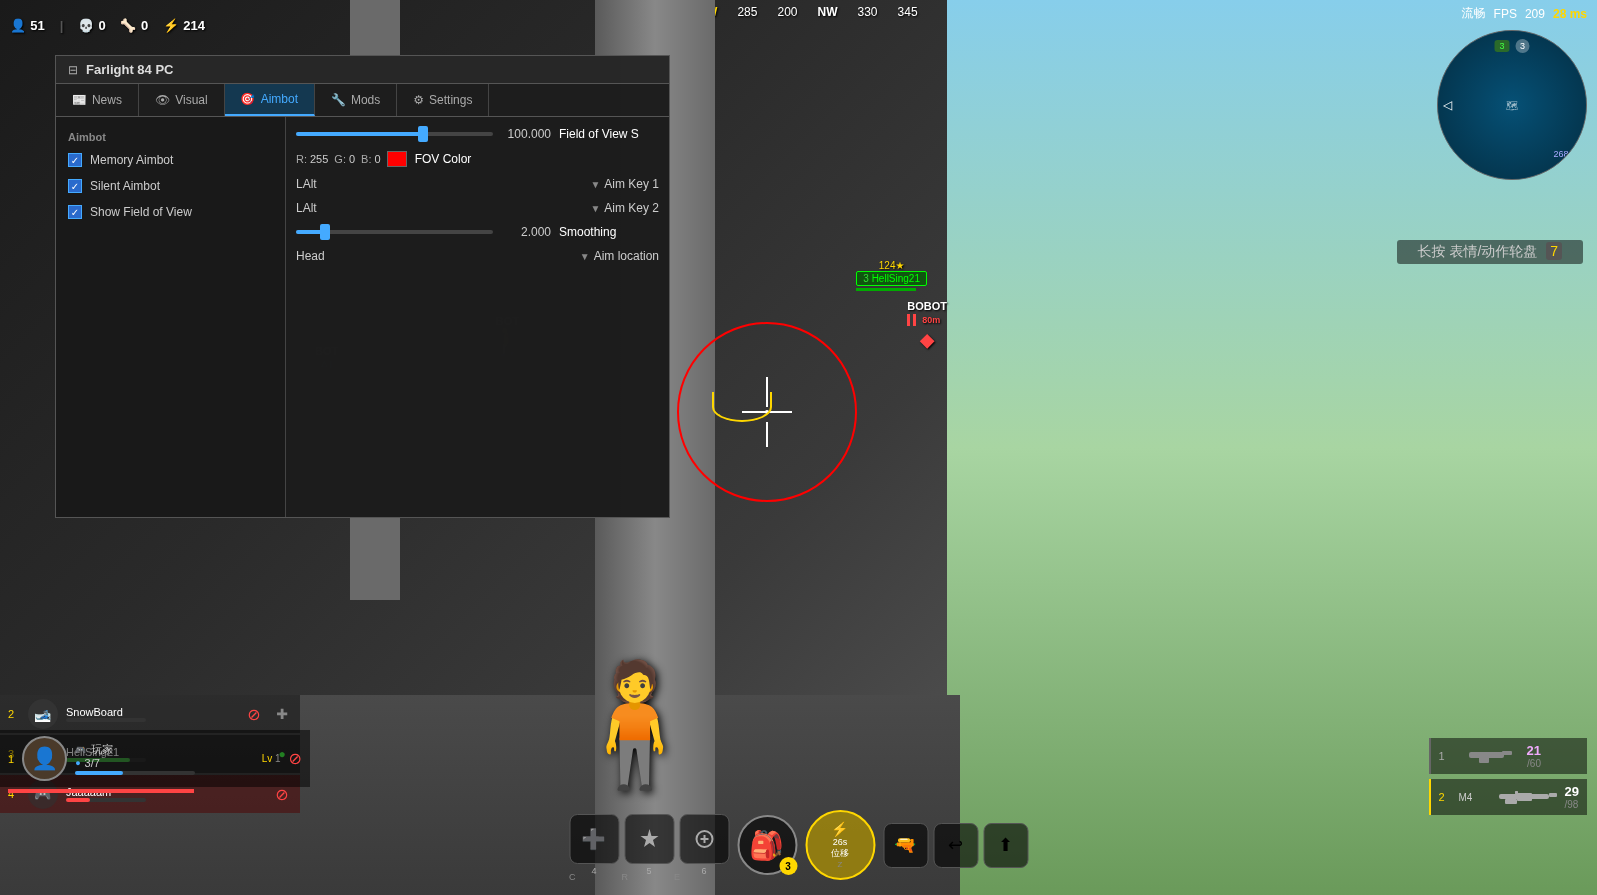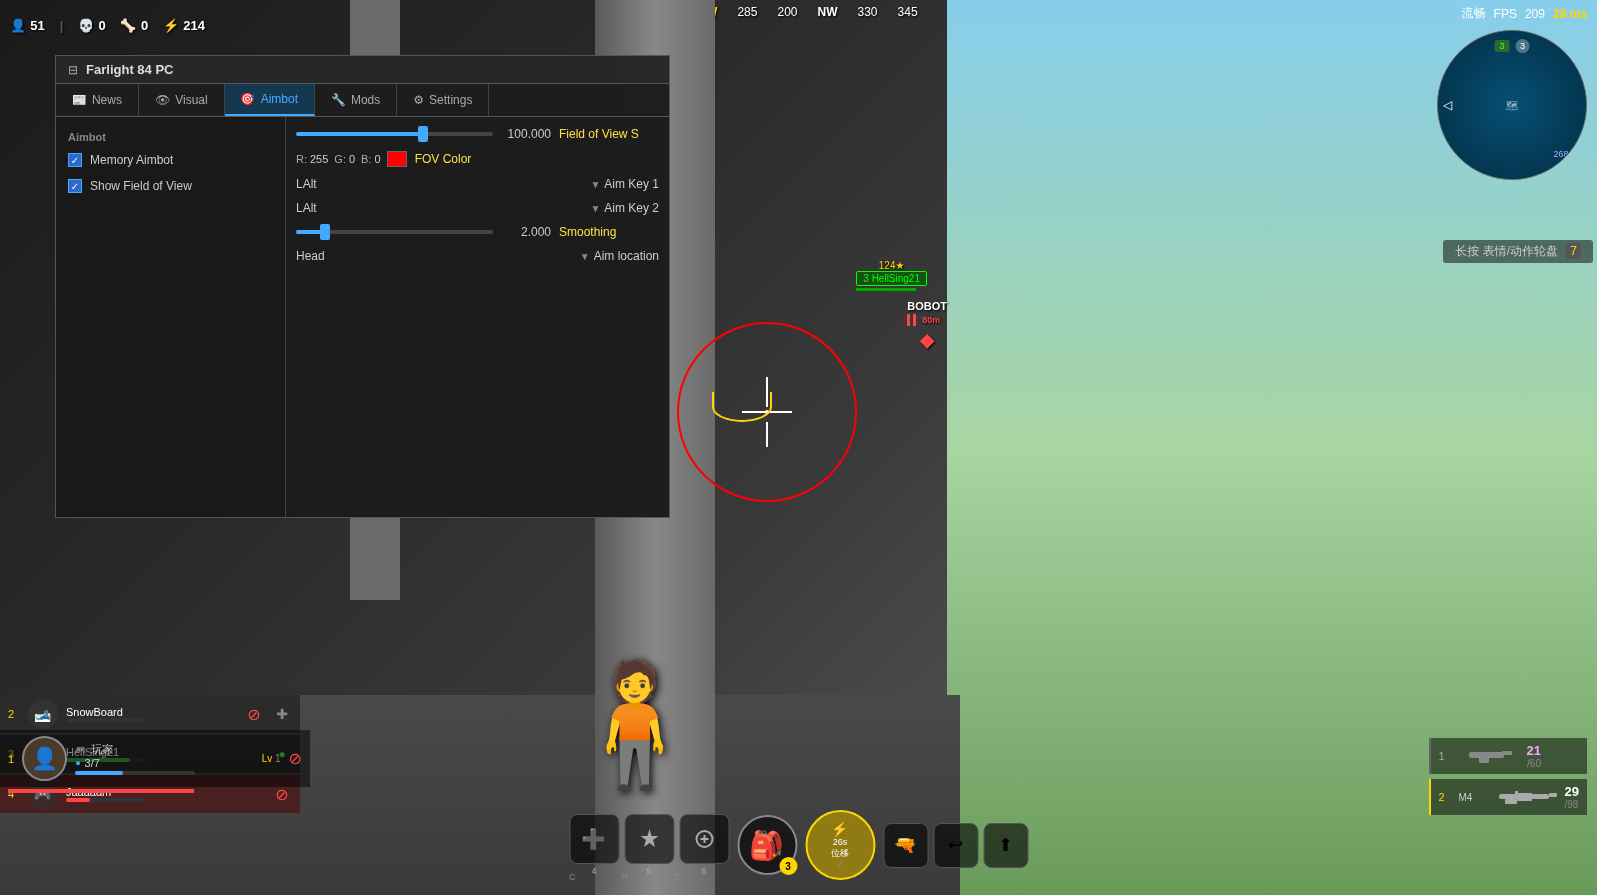--- a/index.html
+++ b/index.html
@@ -255,21 +255,21 @@
     }
 
     .slider-value {
       color: #ccc;
       font-size: 12px;
       min-width: 50px;
       text-align: right;
     }
 
     .setting-label {
-      color: #fde047;
+      color: #ffffff;
       font-size: 12px;
       min-width: 100px;
     }
 
     
     .color-row {
       display: flex;
       align-items: center;
       gap: 8px;
       margin-bottom: 10px;
@@ -703,20 +703,24 @@
   <div class="panel-body">
 
     <div class="panel-sidebar">
       <div class="sidebar-header">Aimbot</div>
 
       <div class="sidebar-item">
         <div class="checkbox-icon checked"></div>
         <span>Memory Aimbot</span>
       </div>
 
+      <div class="sidebar-item">
+        <div class="checkbox-icon checked"></div>
+        <span>Silent Aimbot</span>
+      </div>
 
       <div class="sidebar-item">
         <div class="checkbox-icon checked"></div>
         <span>Show Field of View</span>
       </div>
     </div>
 
     <div class="panel-settings">
 
       <div class="setting-row">
@@ -956,16 +960,16 @@
         <rect x="18" y="3" width="3" height="3" rx="0.5"></rect>
       </svg>
     </div>
     <div style="text-align:left;">
       <div style="color:white;font-size:13px;font-weight:bold;">29</div>
       <div style="color:#888;font-size:10px;">/98</div>
     </div>
   </div>
 </div>
 
-<div style="position:absolute;top:240px;right:4px;background:rgba(0,0,0,0.5);padding:3px 12px;color:#ccc;font-size:12px;border-radius:3px;z-index:10;">
+<div style="position:absolute;top:240px;right:14px;background:rgba(0,0,0,0.5);padding:3px 21px;color:#ccc;font-size:14px;border-radius:3px;z-index:10;">
   <span>长按 表情/动作轮盘</span>
   <span style="background:#555;border-radius:3px;padding:1px 4px;margin-left:5px;color:#FFD700;">7</span>
 </div>
 
 </body></html>

